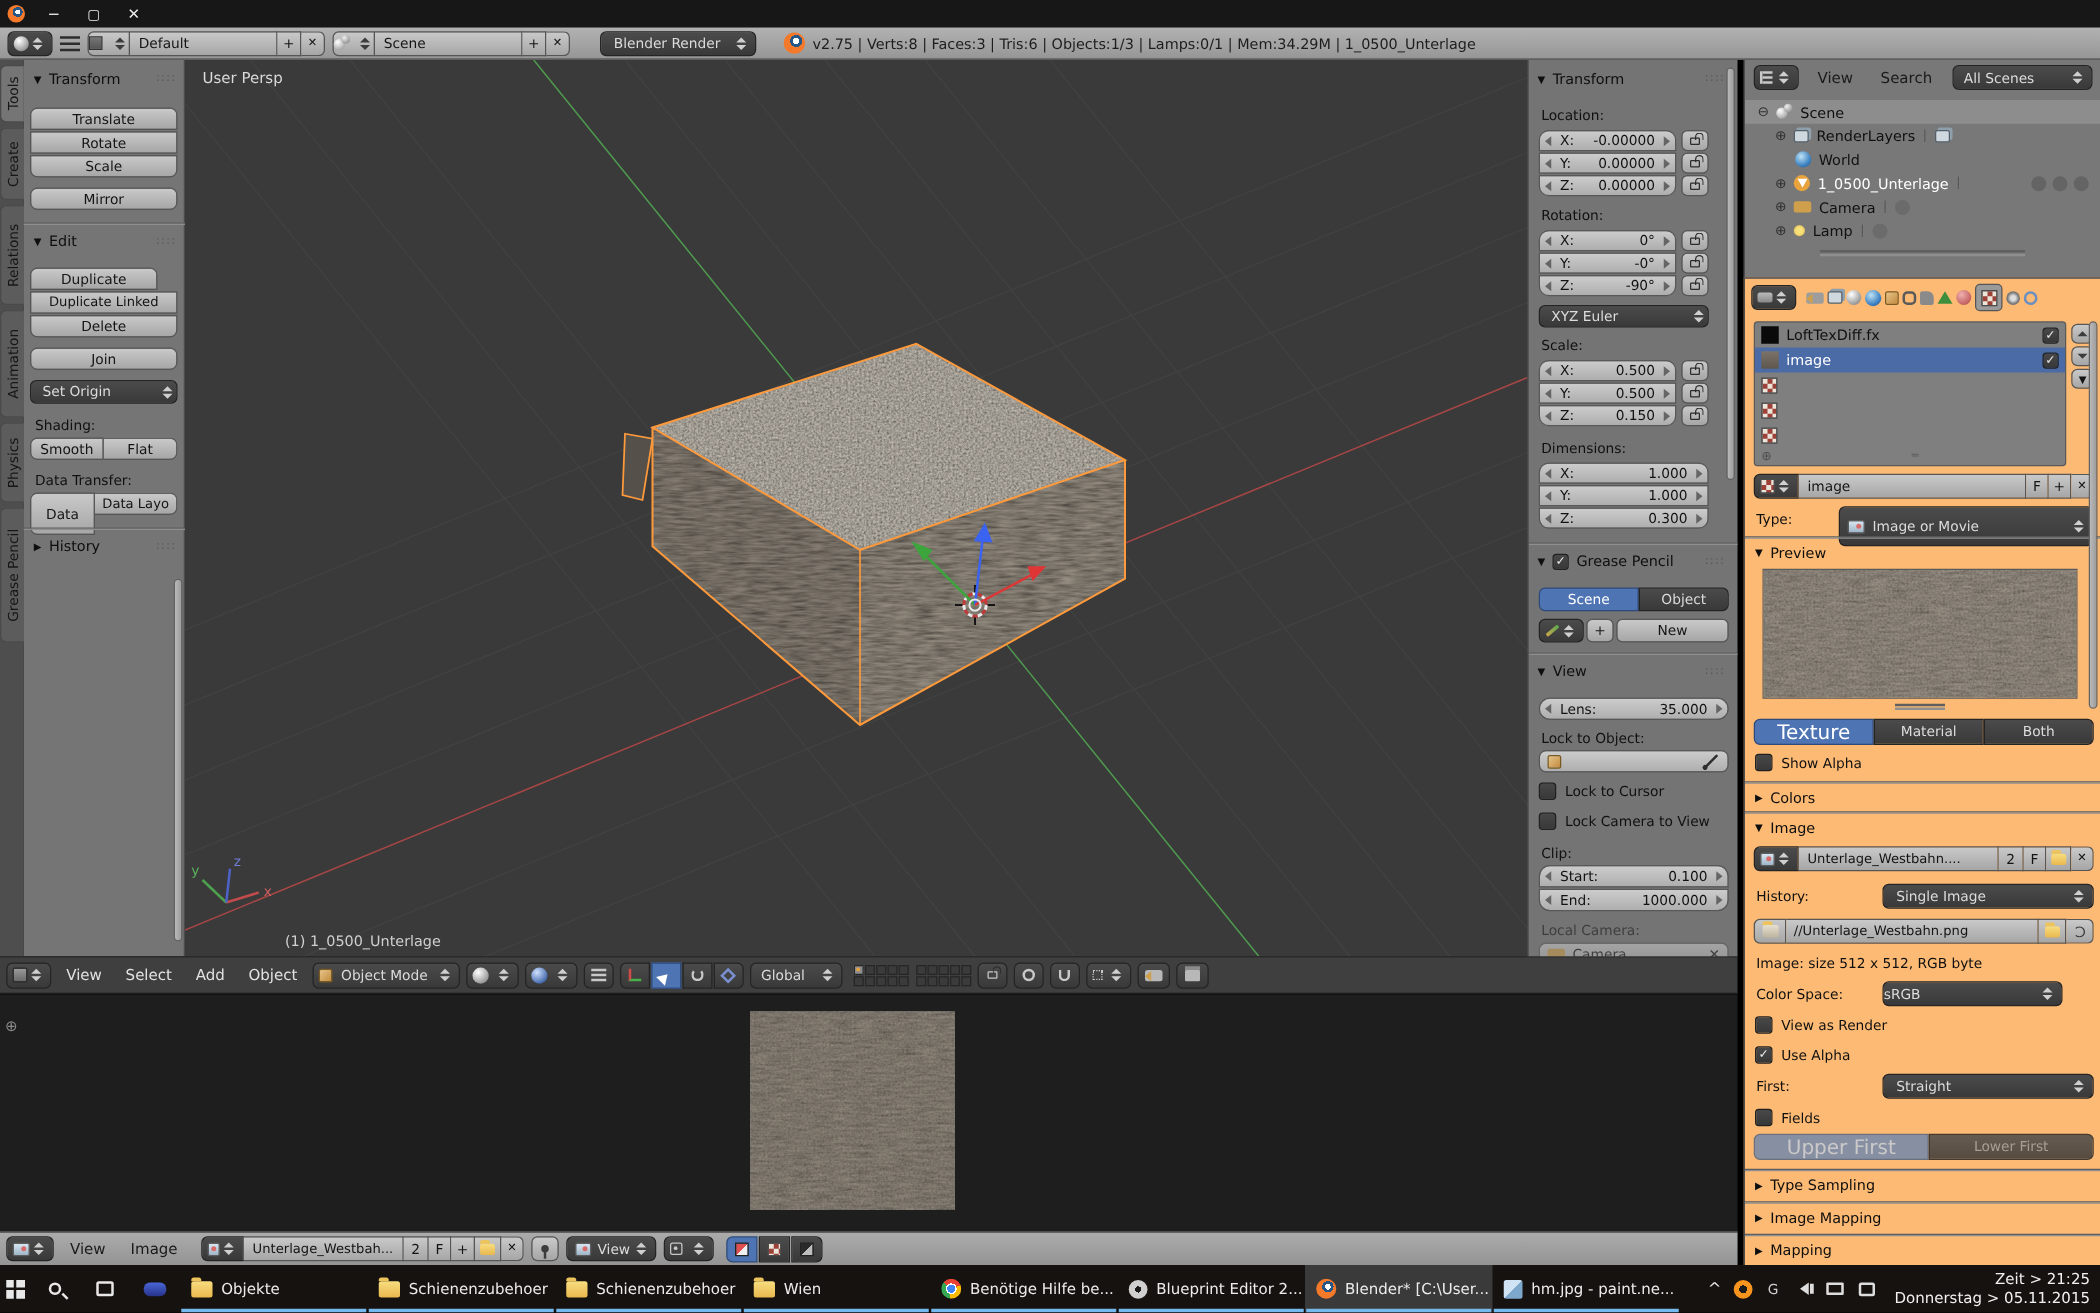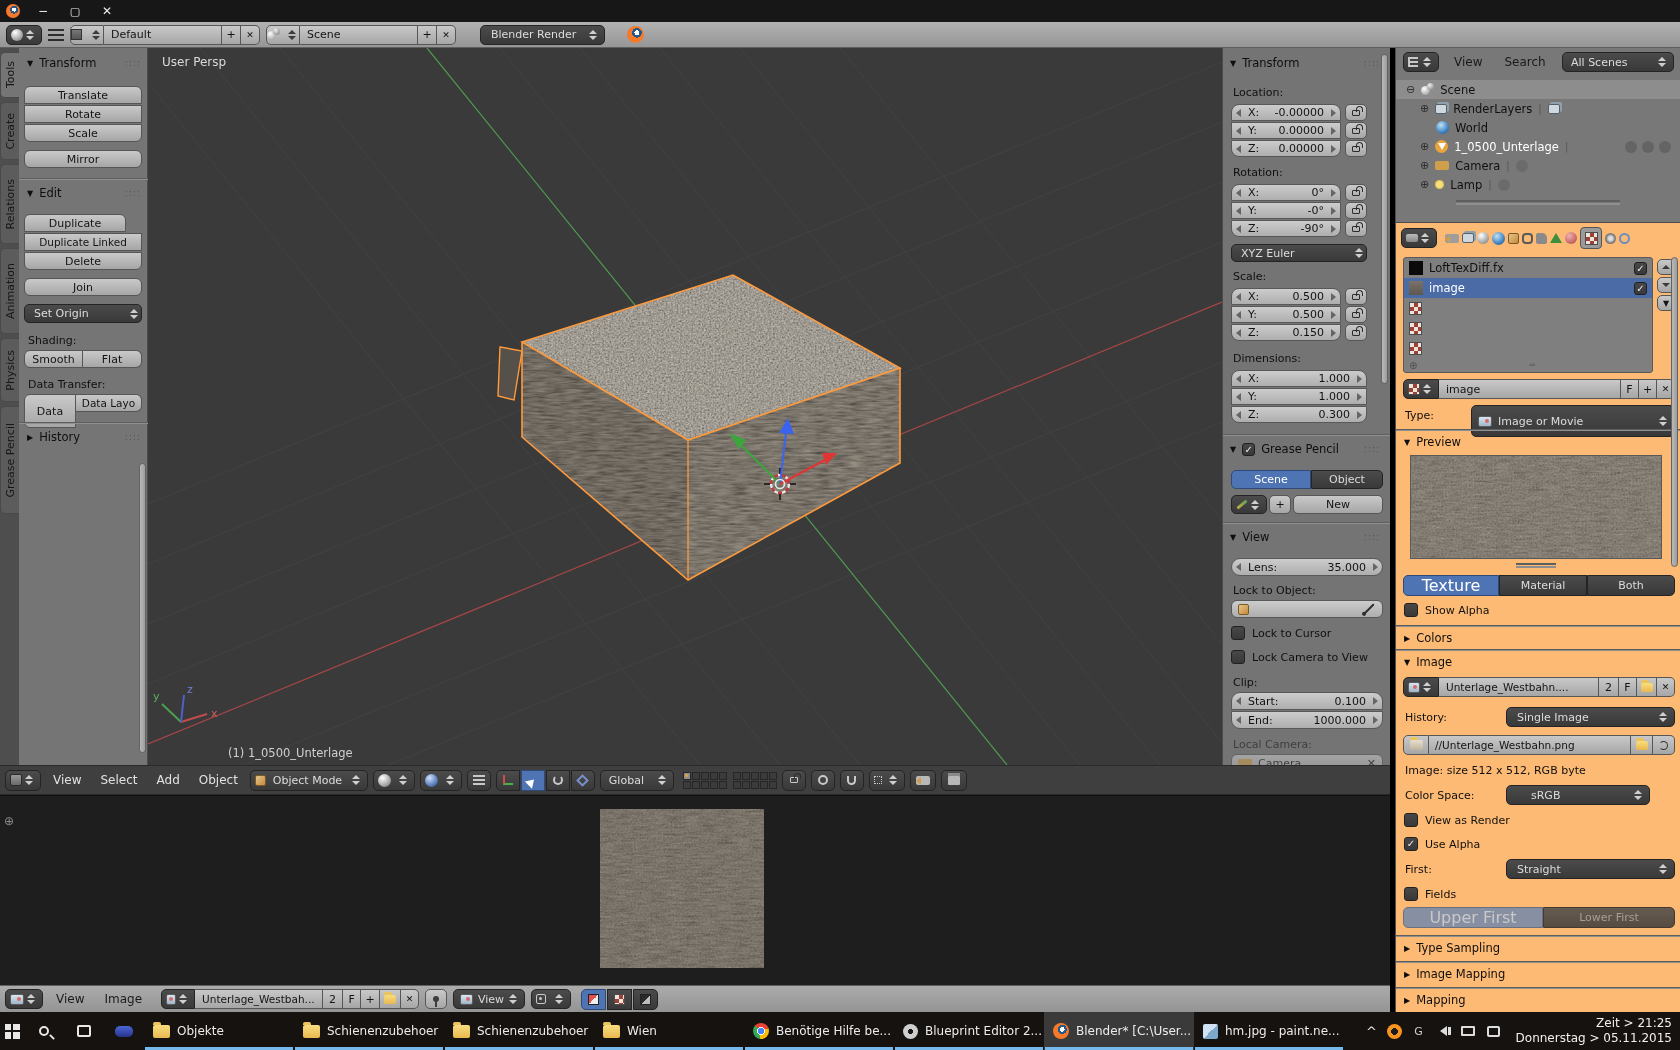--- a/index.html
+++ b/index.html
@@ -146,20 +146,21 @@
       </div>
   </div>
   <div class="btnD hbtn" style="height:20px;width:125px;margin-left:18px;padding-left:10px">
       <span>Blender Render</span>
       <span class="ud">
         <b class="u"></b>
         <b class="d"></b>
       </span>
     </div>
   <i style="width:17px;height:17px;margin-left:16px;border-radius:50%;background:radial-gradient(circle at 58% 40%,#fff 0 17%,#265787 17% 34%,#f5792a 34% 100%)"></i>
+  <span style="font-size:11.5px;color:#1d1d1d;white-space:nowrap">v2.75 | Verts:8 | Faces:3 | Tris:6 | Objects:1/3 | Lamps:0/1 | Mem:34.29M | 1_0500_Unterlage</span>
 </div>
 
 <svg class="abs" style="left:148px;top:48px" width="1074" height="717" viewBox="0 0 1074 717">
   <rect x="0" y="0" width="1074" height="717" fill="#3a3a3a"></rect>
 
   <g stroke="#424242" stroke-width="1">
     <line x1="0" y1="456" x2="1074" y2="14"></line>
       <line x1="0" y1="516" x2="1074" y2="74"></line>
     <line x1="0" y1="576" x2="1074" y2="134"></line>
       <line x1="0" y1="636" x2="1074" y2="194"></line>
@@ -858,21 +859,21 @@
       </div>
     <div class="btn" style="width:22px;height:20px;border-radius:0;border-left:none">
         <i class="fold" style="width:12px;height:9px"></i>
       </div>
     <div class="btn" style="width:22px;height:20px;border-radius:0 5px 5px 0;border-left:none">
         <i style="width:9px;height:9px;border:1.6px solid #333;border-radius:50%;border-left-color:transparent"></i>
       </div>
   </div>
   <div class="lbl abs" style="left:9px;top:541px"><span>Image: size 512 x 512, RGB byte</span></div>
   <div class="lbl abs" style="left:9px;top:566px"><span>Color Space:</span></div>
-  <div class="btnD abs hbtn" style="left:110px;top:562px;width:144px;height:20px;padding-left:24px">
+  <div class="btnD abs hbtn" style="left:110px;top:562px;width:144px;height:20px;padding-left:0">
       <span>sRGB</span>
       <span class="ud">
         <b class="u"></b>
         <b class="d"></b>
       </span>
     </div>
   <div class="abs flex" style="left:8px;top:590px;gap:7px">
       <span class="cb"></span>
       <span class="lbl">View as Render</span>
     </div>

